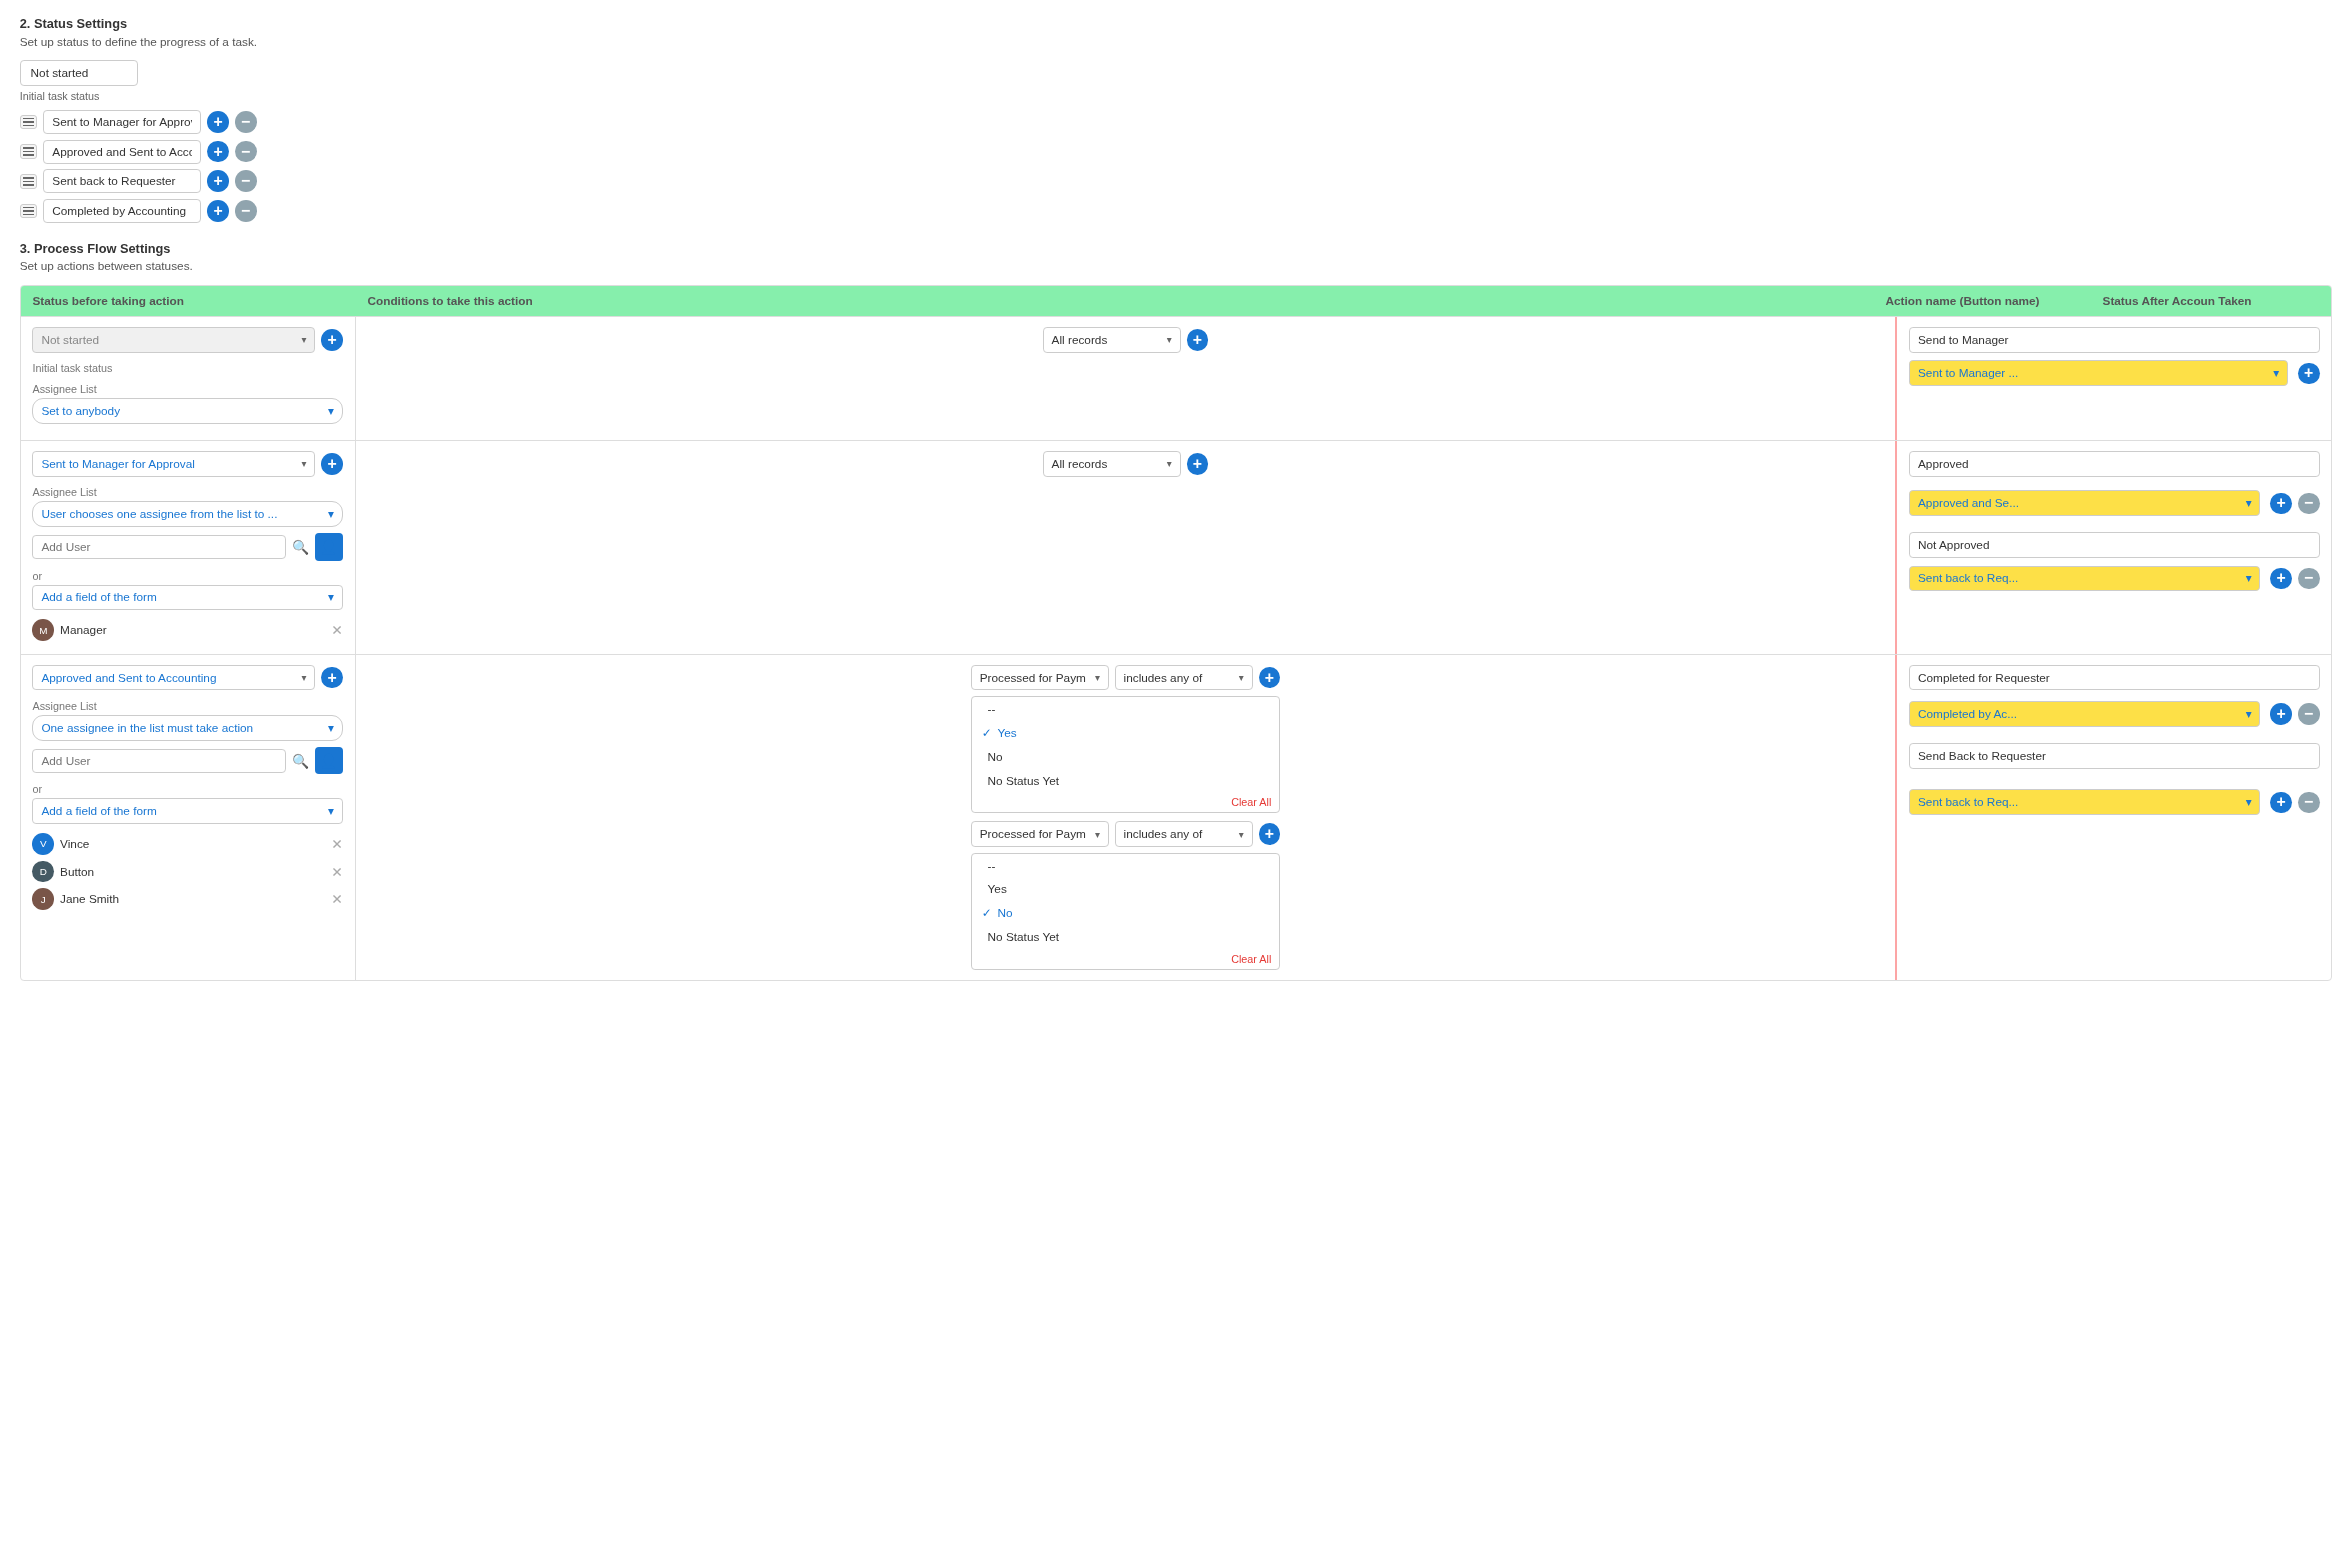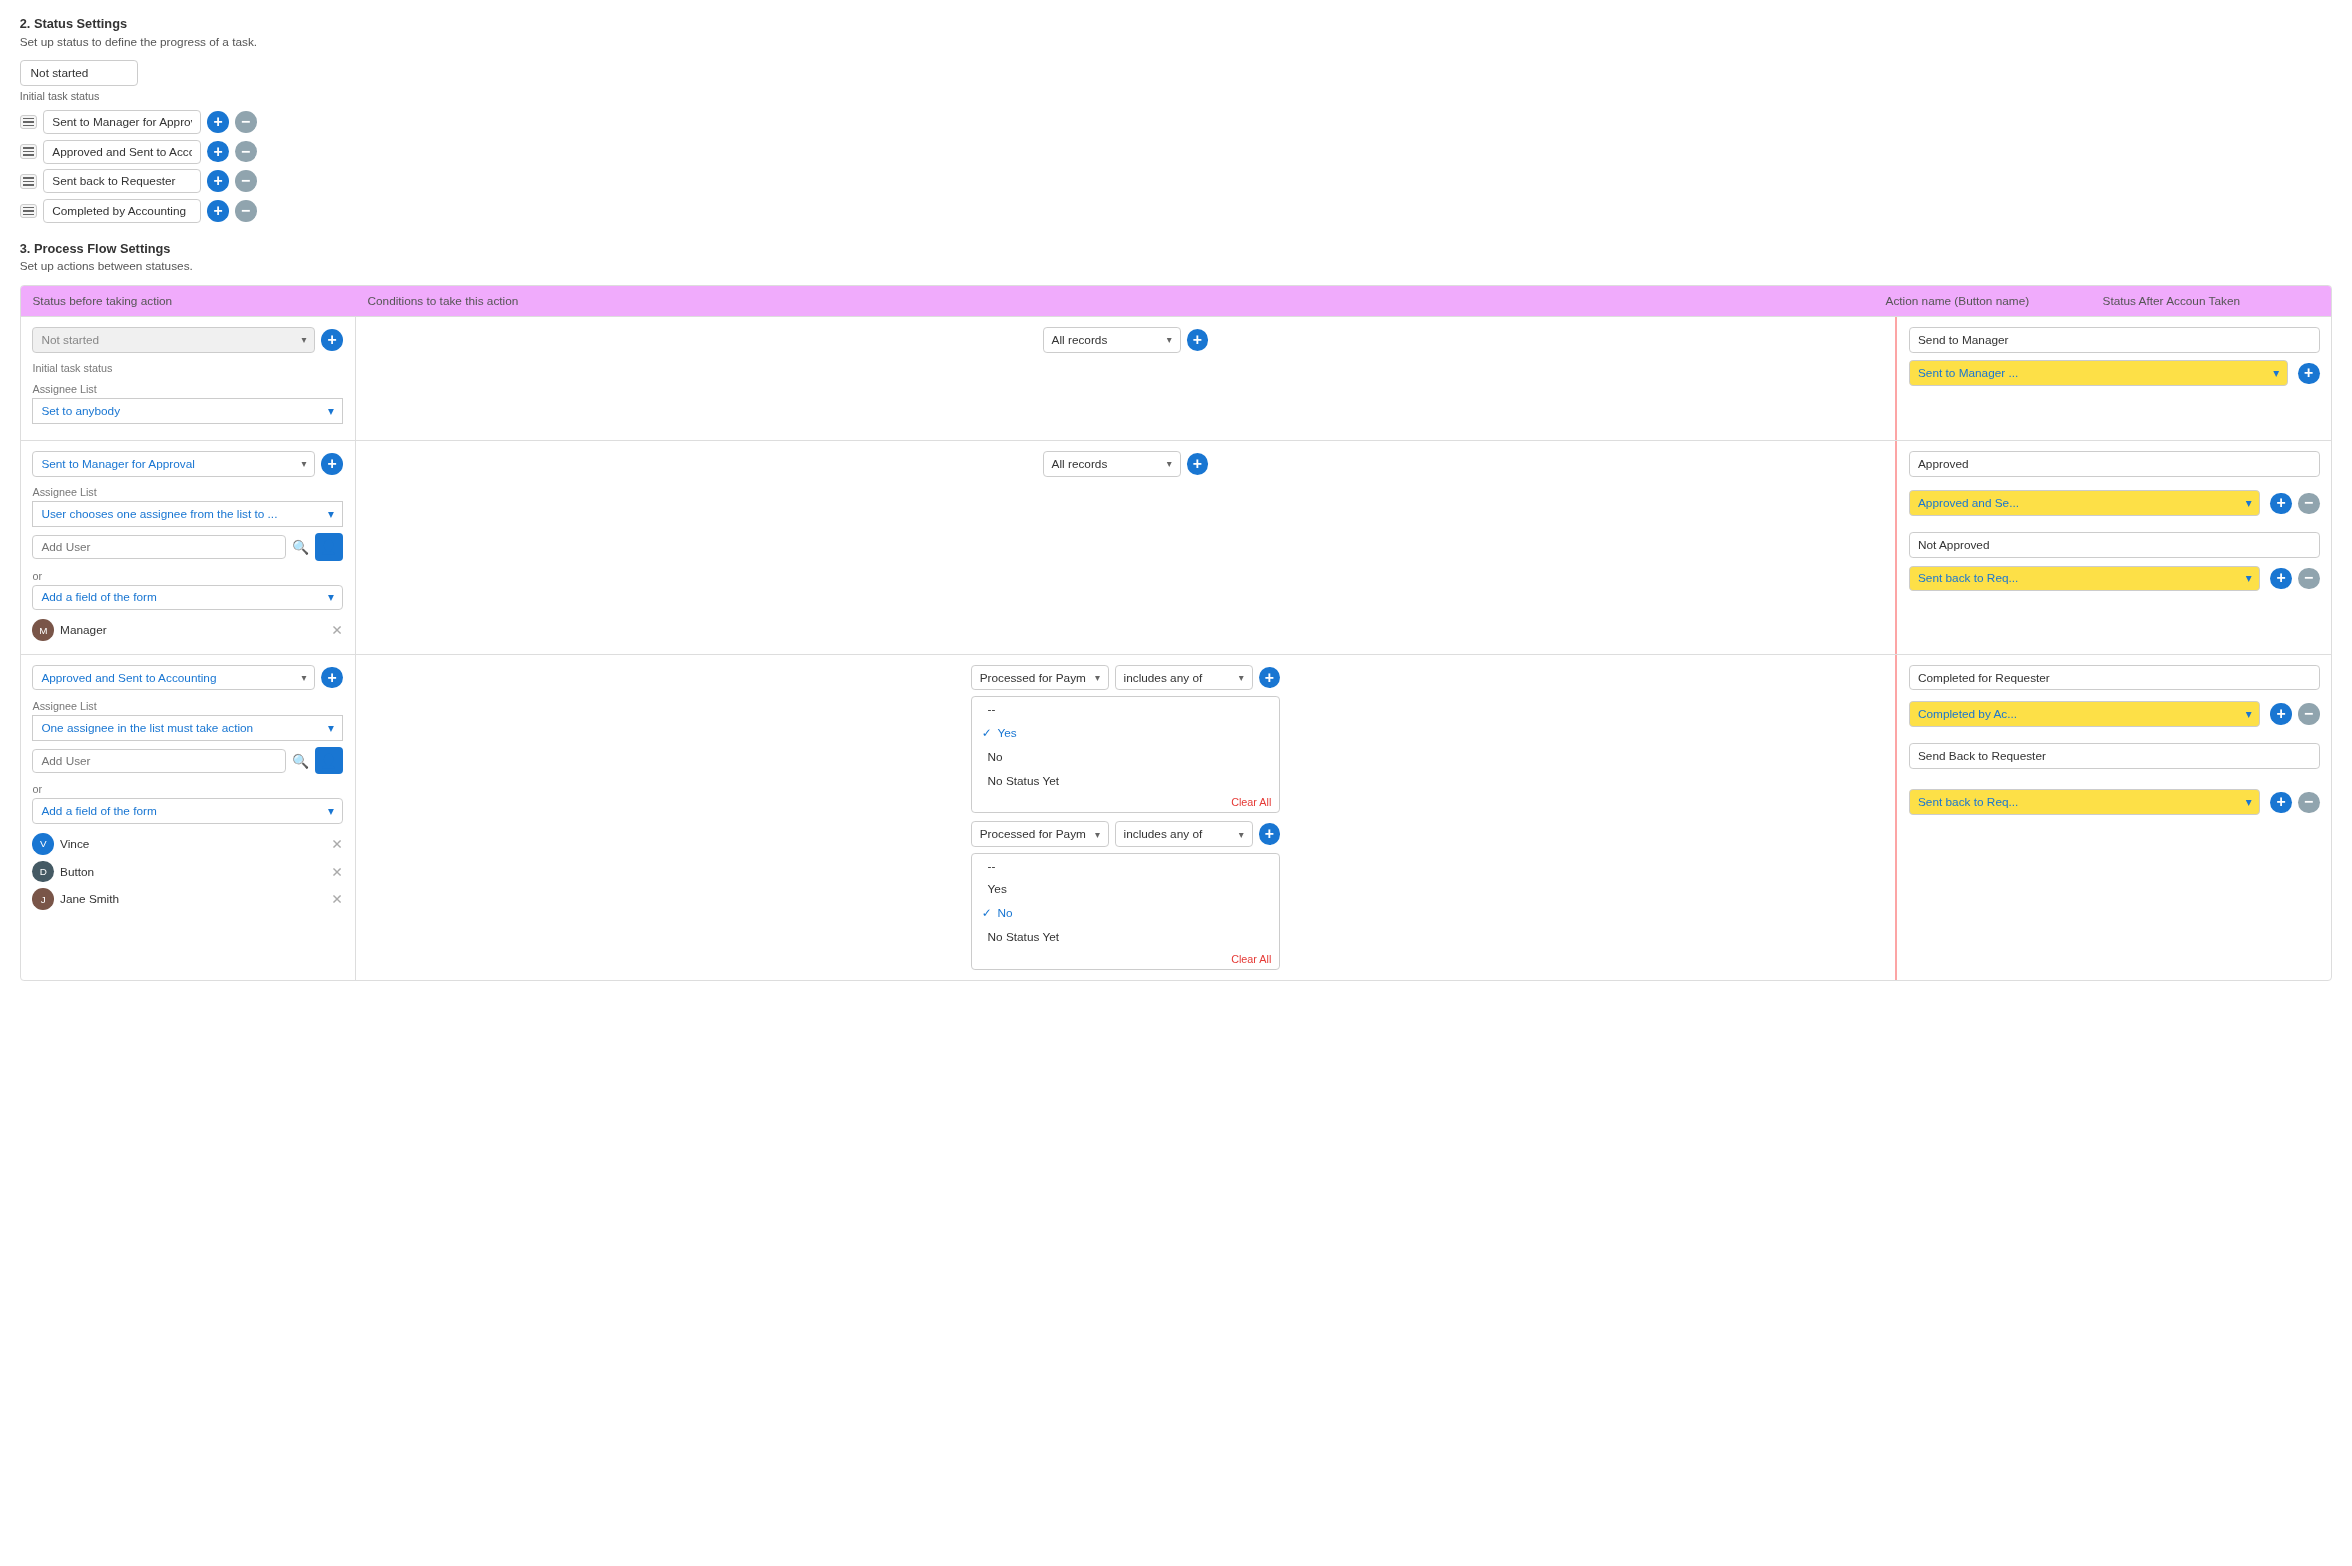--- a/index.html
+++ b/index.html
@@ -70,26 +70,26 @@
       line-height: 1;
     }
     .btn-add { background: #1976d2; color: #fff; }
     .btn-remove { background: #90a4ae; color: #fff; }
 
     
     .process-section { margin-top: 17.7px; }
     .flow-header {
       display: grid;
       grid-template-columns: 335px 1fr 217px 217px;
-      background: #f0abfc;
+      background: #86efac;
       border-bottom: 1px solid #ddd;
       padding: 7.9px 11.8px;
       font-size: 11.8px;
       color: #555;
-      font-weight: 400;
+      font-weight: 700;
     }
     .flow-row-group {
       border-bottom: 1px solid #ddd;
     }
     .flow-row-group:last-child { border-bottom: none; }
 
     .flow-row {
       display: grid;
       grid-template-columns: 335px 1fr 217px 217px;
       min-height: 59px;
@@ -122,21 +122,21 @@
       align-items: center;
       justify-content: space-between;
       cursor: pointer;
     }
     .status-dropdown.grey { color: #888; background: #f0f0f0; }
     .status-dropdown .chevron { color: #666; font-size: 9.9px; }
 
     .assignee-label { font-size: 10.8px; color: #777; margin: 5.9px 0 3px 0; }
     .assignee-dropdown {
       border: 1px solid #ccc;
-      border-radius: 0;
+      border-radius: 11px;
       padding: 4.9px 7.9px;
       font-size: 11.8px;
       color: #1976d2;
       display: flex;
       align-items: center;
       justify-content: space-between;
       cursor: pointer;
       margin-bottom: 5.9px;
     }
     .add-user-row {

